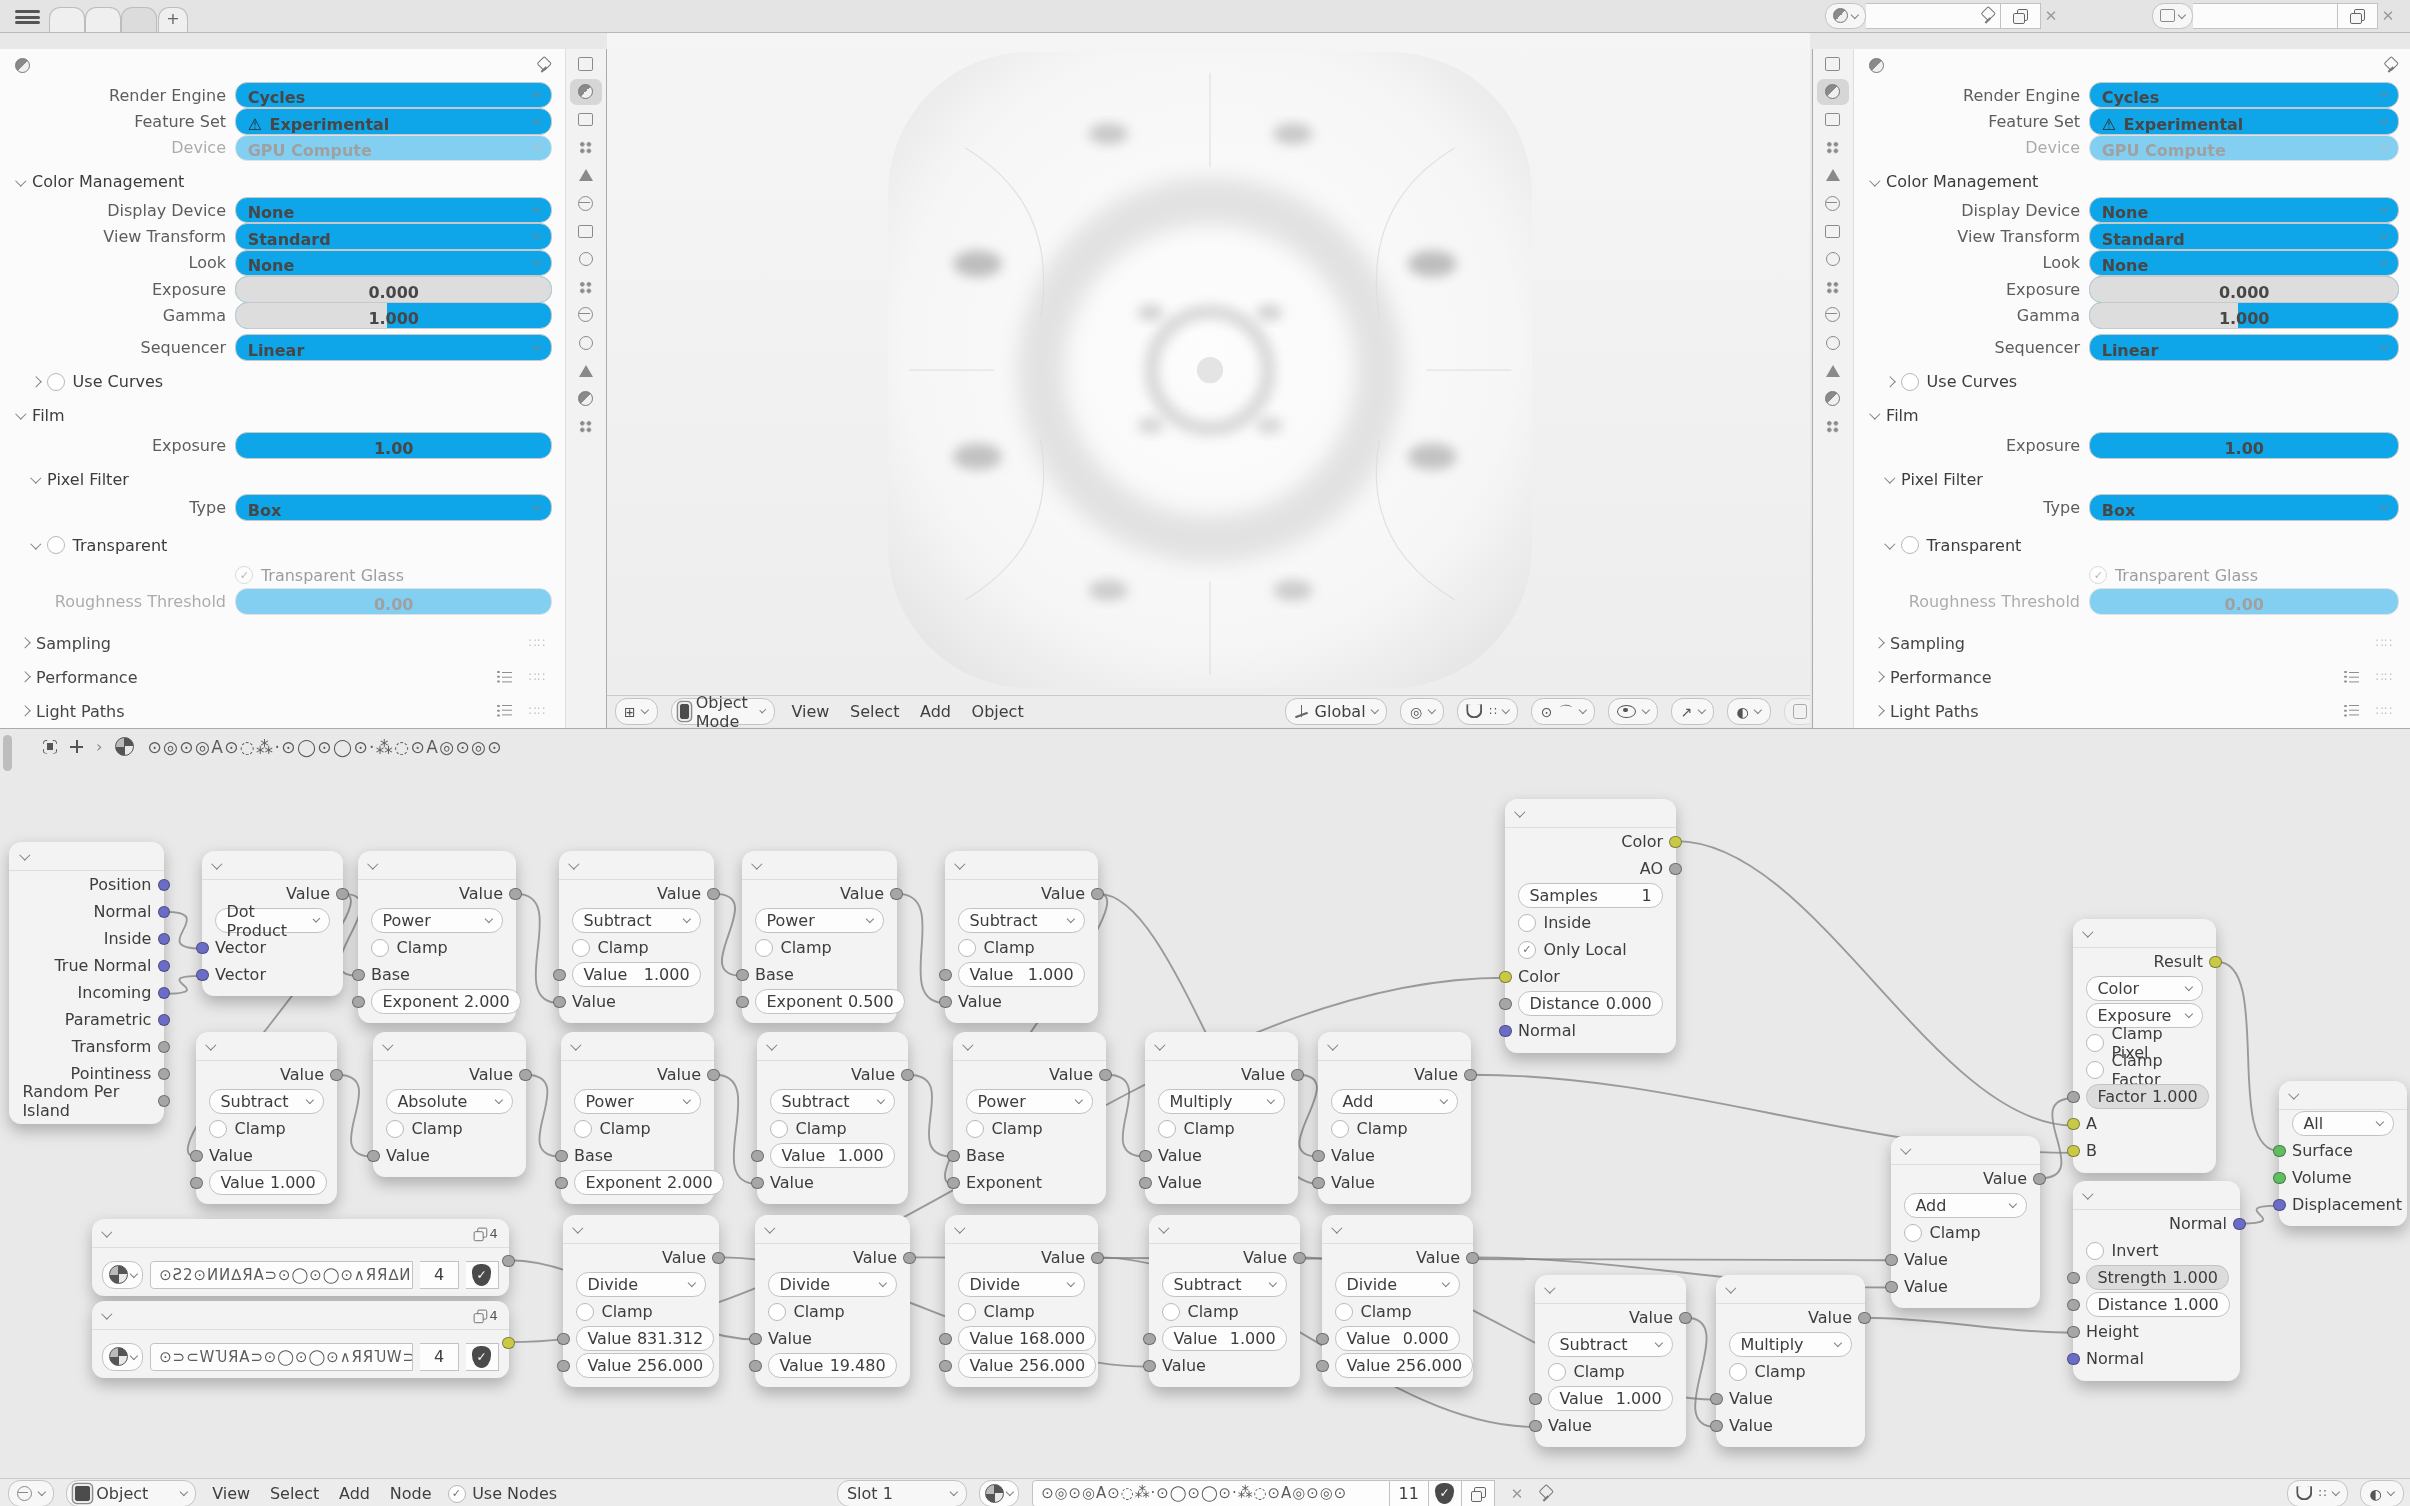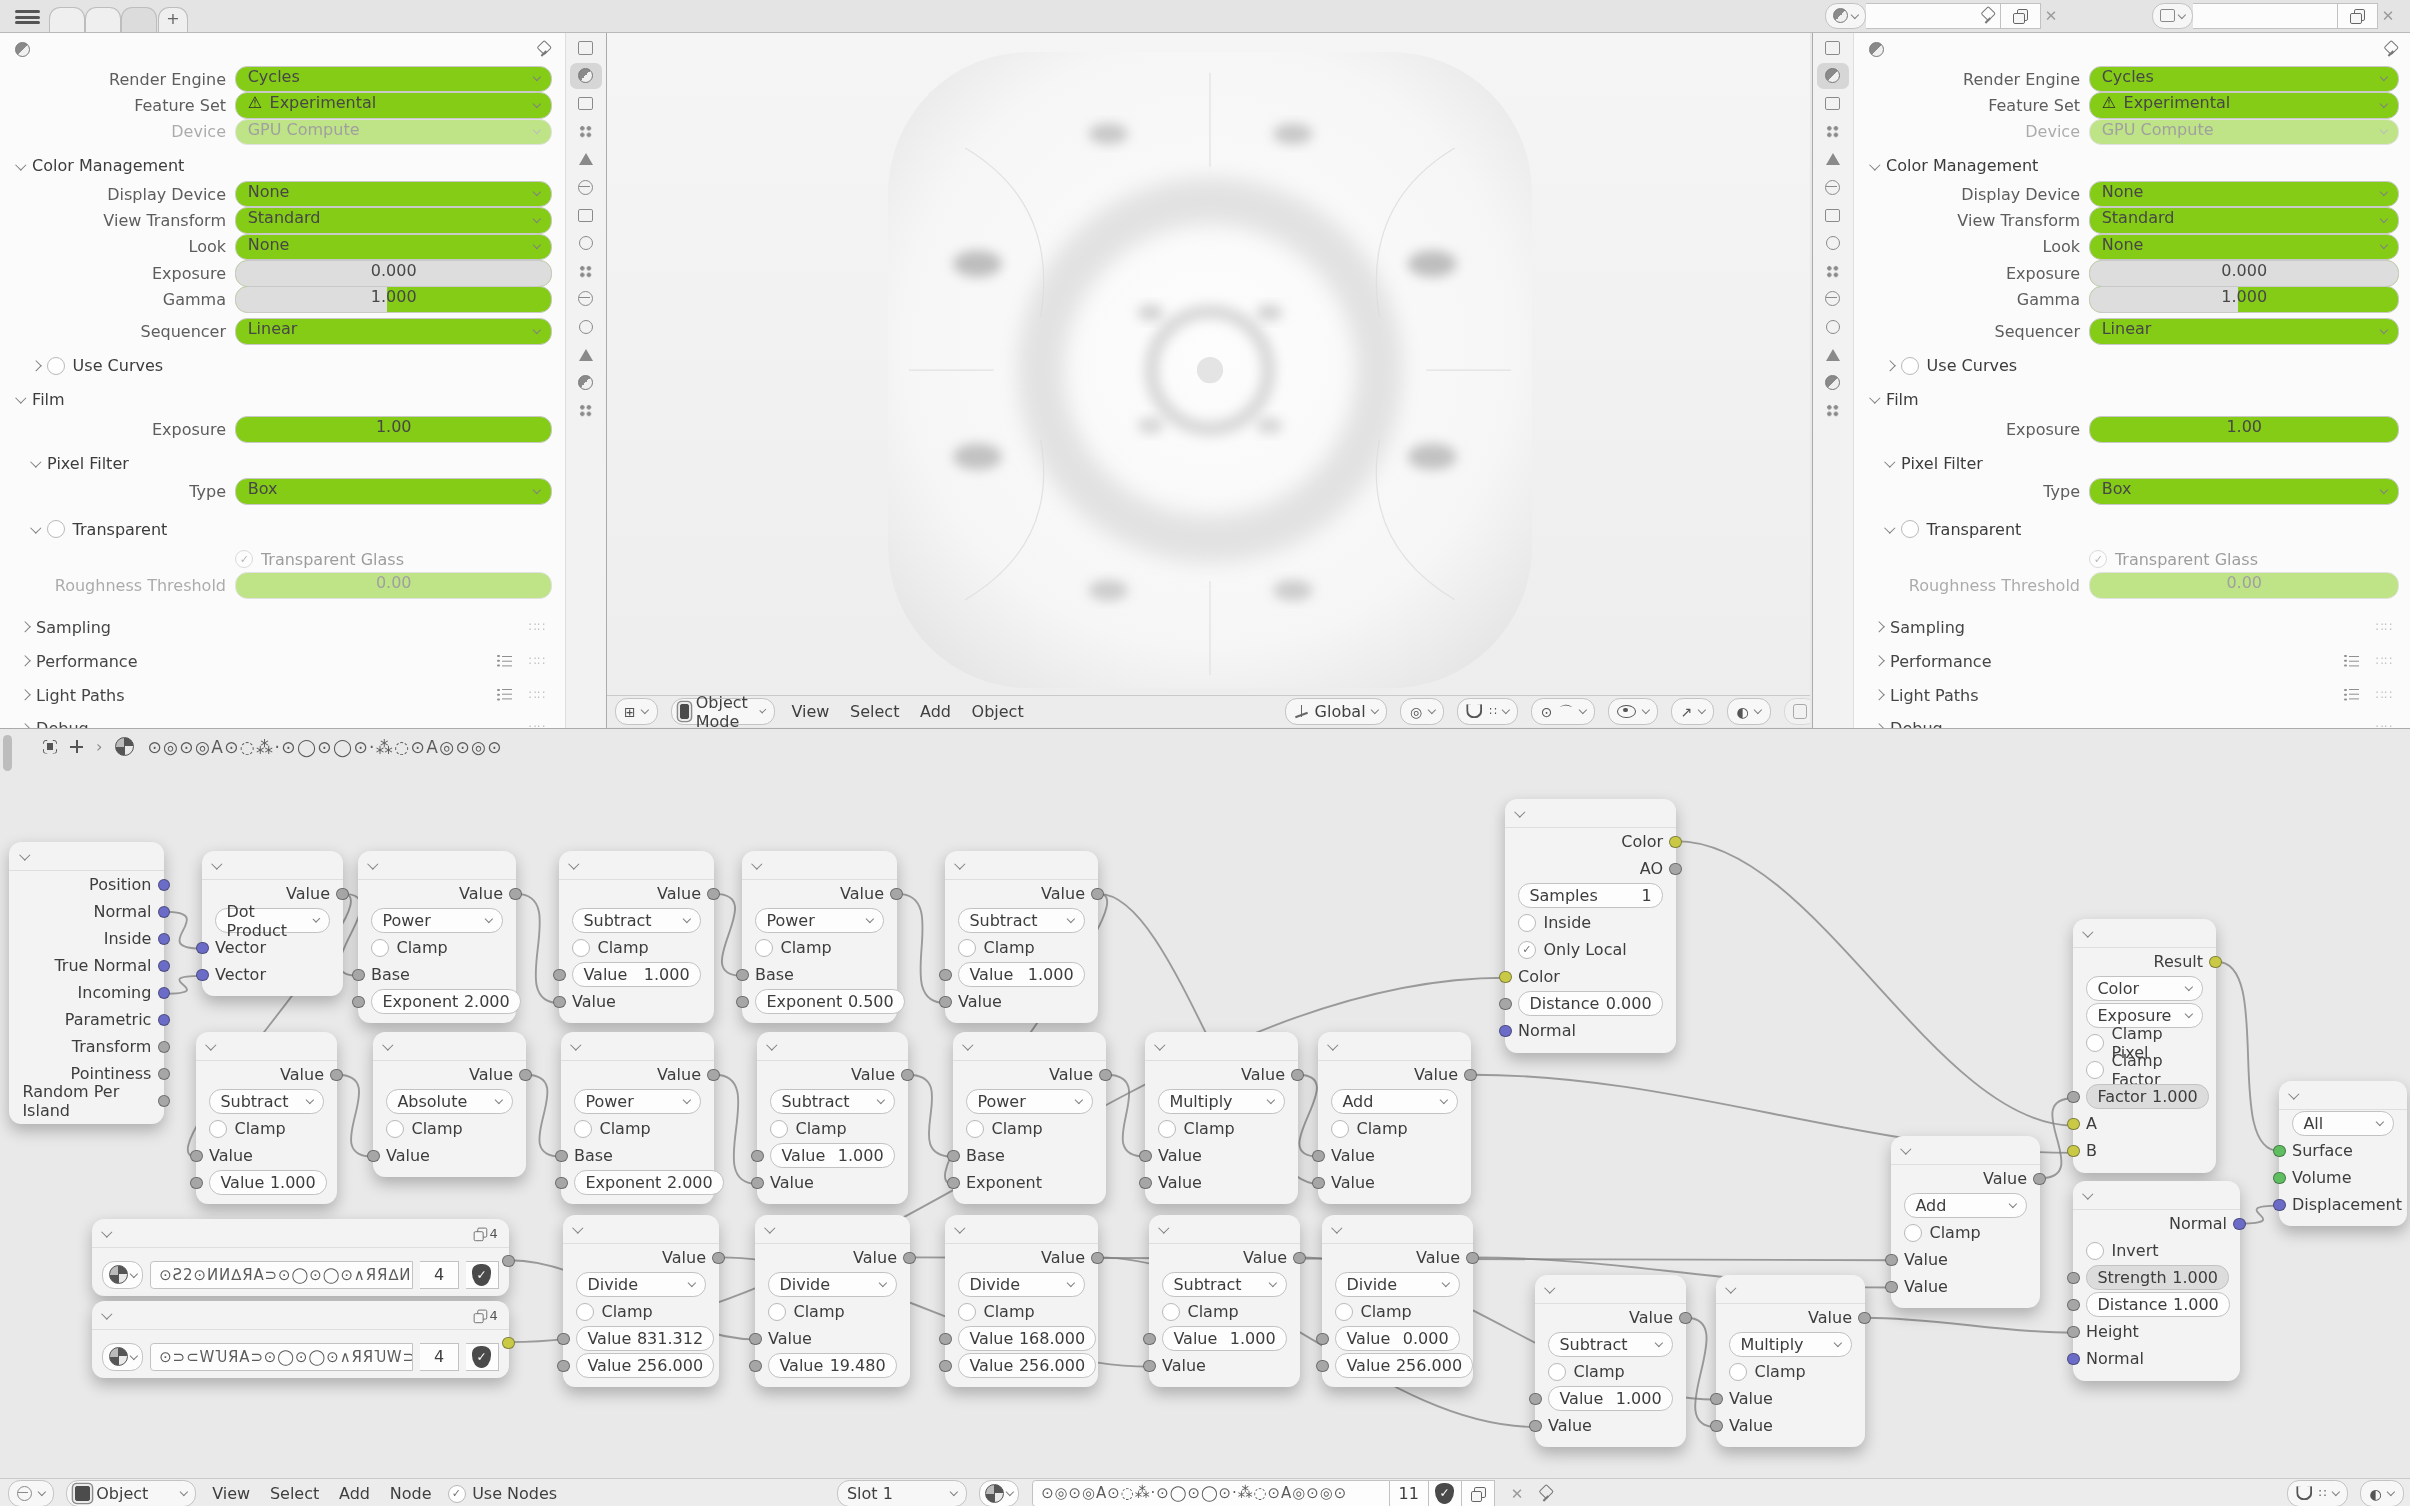--- a/index.html
+++ b/index.html
@@ -20,42 +20,42 @@
   .sq2:before{left:3.8px;top:0;}.sq2:after{left:0;top:3.8px;}
   .xmk{color:#9a9a9a;font-size:15px;padding:0 3.8px;}
   .pinic{position:relative;width:13px;height:15px;display:inline-block;}
   .pinic:before{content:"";position:absolute;left:1.9px;top:0;width:8.5px;height:8.5px;border:1.7px solid #777;border-radius:1.9px;transform:rotate(45deg);}
   .pinic:after{content:"";position:absolute;left:5.6px;top:8.5px;width:1.9px;height:6.6px;background:#777;transform:rotate(45deg);}
   .chev{width:6.6px;height:6.6px;border-right:1.7px solid #808080;border-bottom:1.7px solid #808080;transform:rotate(45deg);display:inline-block;margin-top:-2.8px;}
   .chevr{width:6.6px;height:6.6px;border-right:1.7px solid #808080;border-bottom:1.7px solid #808080;transform:rotate(-45deg);display:inline-block;}
   .chev.sm{width:4.7px;height:4.7px;}
   
   #row1{position:absolute;left:0;top:33px;width:2411px;height:694px;}
-  .propspanel{position:absolute;top:0;height:890px;background:#fbfbfb;display:flex;}
+  .propspanel{position:absolute;top:16px;height:890px;background:#fbfbfb;display:flex;}
   #props-left{left:0;width:606px;border-right:0.9px solid #ababab;}
   #props-right{left:1812px;width:599px;border-left:0.9px solid #ababab;}
   .pcontent{position:relative;flex:1;overflow:hidden;}
   .ptabs{width:40px;background:#f2f2f2;position:relative;}
   #props-left .ptabs{border-left:0.9px solid #dedede;}
   #props-right .ptabs{border-right:0.9px solid #dedede;}
   .ptab{width:32px;height:26px;margin:1.9px 3.8px;border-radius:6.6px;display:flex;align-items:center;justify-content:center;}
   .ptab.active{background:#d6d6d6;}
   .pi{display:inline-block;}
   .pi-square{width:13px;height:11.3px;border:1.7px solid #8a8a8a;border-radius:1.9px;}
   .pi-circle{width:12.2px;height:12.2px;border:1.7px solid #8a8a8a;border-radius:50%;}
   .pi-half{width:13px;height:13px;border-radius:50%;border:1.4px solid #777;background:linear-gradient(135deg,#8a8a8a 50%,#f0f0f0 50%);}
   .pi-tri{width:0;height:0;border-left:7.5px solid transparent;border-right:7.5px solid transparent;border-bottom:12.2px solid #8a8a8a;}
   .pi-dots{width:13px;height:13px;background:radial-gradient(circle 1.9px,#8a8a8a 1.9px,transparent 2.4px) 0 0/6.6px 6.6px;}
   .pi-globe{width:13px;height:13px;border:1.7px solid #8a8a8a;border-radius:50%;position:relative;}
   .pi-globe:before{content:"";position:absolute;left:0;top:4.7px;width:10.4px;height:0;border-top:1.4px solid #8a8a8a;}
   
   .ptop{height:32px;display:flex;align-items:center;padding:0 15px;}
   .prow{display:flex;align-items:center;height:24.5px;margin:1.9px 13px 1.9px 0;}
   .plabel{width:226px;text-align:right;padding-right:9.4px;color:#5d5d5d;white-space:nowrap;}
-  .pfield{flex:1;height:24.5px;border:0.9px solid #c9c9c9;border-radius:12.2px;background:#84cc16;display:flex;align-items:flex-start;padding:0 11.3px;position:relative;color:#474747;}
+  .pfield{flex:1;height:24.5px;border:0.9px solid #c9c9c9;border-radius:12.2px;background:#0ea5e9;display:flex;align-items:flex-end;padding:0 11.3px;position:relative;color:#474747;font-weight:bold;}
   .pfield .chev{position:absolute;right:11.3px;top:10.4px;}
   .pfield.slider{overflow:hidden;justify-content:center;padding:0;}
   .pfield.slider .fill{position:absolute;left:0;top:0;bottom:0;background:#ddd;}
   .pfield.slider span{position:relative;}
   .pfield.num{justify-content:center;}
   .psec{display:flex;align-items:center;gap:7.5px;height:24.5px;margin:9.4px 0 3.8px 17px;color:#3c3c3c;}
   .psec.sub{margin-left:32px;}
   .psec.closed{color:#454545;}
   .grip{margin-left:auto;margin-right:19px;color:#c2c2c2;font-size:12.2px;letter-spacing:0.9px;}
   .listic{width:15px;height:13px;position:relative;margin-left:auto;}

